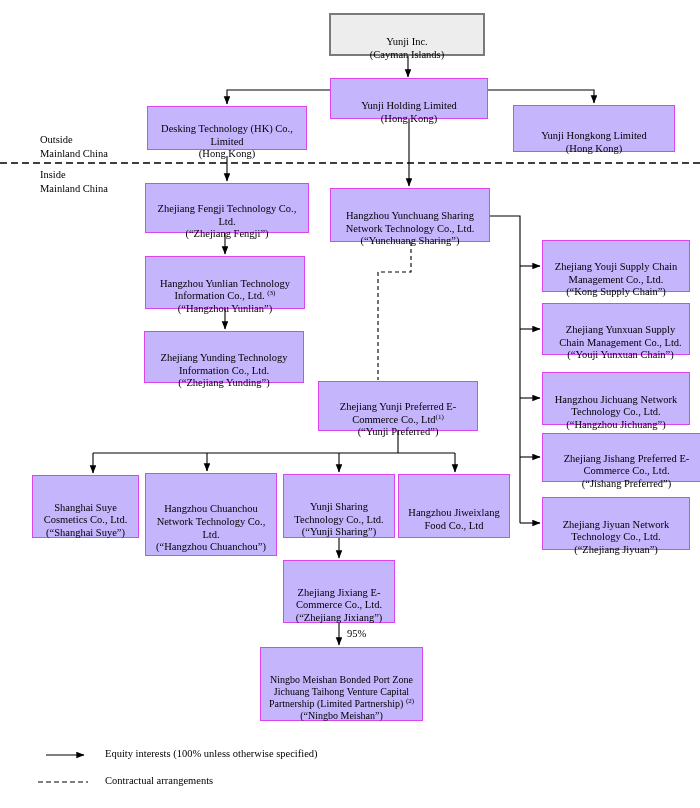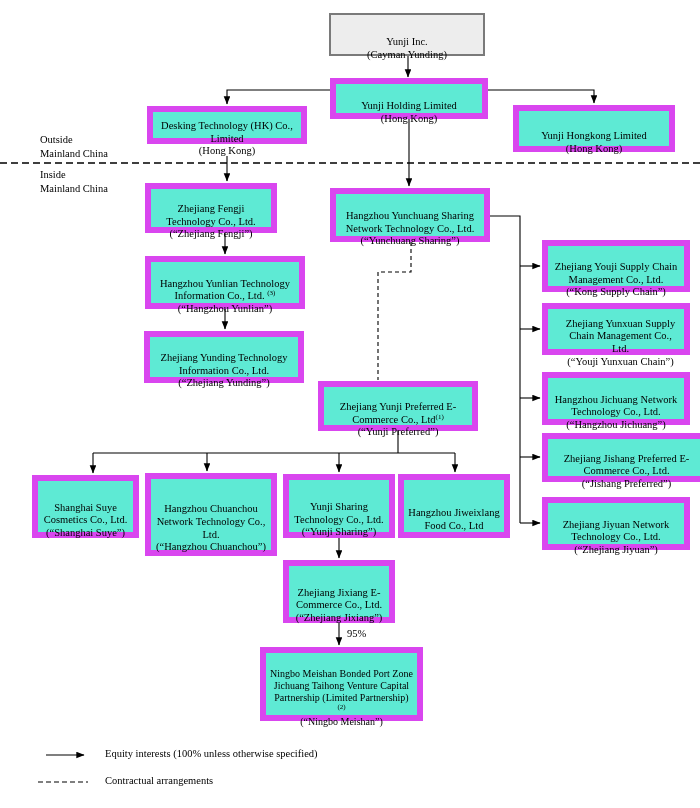--- a/index.html
+++ b/index.html
@@ -2,40 +2,40 @@
 <html><head>
 <meta charset="utf-8">
 <style>
   html,body{margin:0;padding:0;background:#ffffff;}
   .canvas{
     position:relative;width:700px;height:808px;background:#ffffff;
     font-family:"Liberation Serif", serif;color:#000;overflow:hidden;
   }
   svg.wires{position:absolute;left:0;top:0;width:700px;height:808px;z-index:1;}
   .box{
-    position:absolute;box-sizing:border-box;z-index:2;background:#5eead4;
-    border:6px solid #d946ef;display:flex;flex-direction:column;justify-content:center;
+    position:absolute;box-sizing:border-box;z-index:2;background:#c4b5fd;
+    border:1px solid #d946ef;display:flex;flex-direction:column;justify-content:center;
     text-align:center;font-size:10.5px;line-height:1.2;padding:1px 3px;
   }
   .box .nm{display:inline;margin-top:28px;}
   .box .sub{display:block;}
   .box sup{font-size:7px;line-height:0;}
   .box.parent{background:#ededed;border:2px solid #7a7a7a;}
   .region-label{
     position:absolute;z-index:2;font-size:10.5px;line-height:1.35;white-space:pre-line;
   }
   .pct-label{position:absolute;z-index:2;font-size:10.5px;}
   .legend-text{position:absolute;z-index:2;font-size:10.5px;}
 
   
   #b-yunji-inc{left:329px;top:13px;width:156px;height:43px;}
   #b-yunji-holding{left:330px;top:78px;width:158px;height:41px;}
-  #b-desking{left:147px;top:106px;width:160px;height:38px;}
+  #b-desking{left:147px;top:106px;width:160px;height:44px;}
   #b-yunji-hongkong{left:513px;top:105px;width:162px;height:47px;}
-  #b-fengji{left:145px;top:183px;width:132px;height:50px;}
+  #b-fengji{left:145px;top:183px;width:164px;height:50px;}
   #b-yunlian{left:145px;top:256px;width:160px;height:53px;}
   #b-yunding{left:144px;top:331px;width:160px;height:52px;}
   #b-yunchuang{left:330px;top:188px;width:160px;height:54px;}
   #b-youji-supply{left:542px;top:240px;width:148px;height:52px;}
   #b-yunxuan{left:542px;top:303px;width:148px;height:52px;padding-left:12px;}
   #b-jichuang{left:542px;top:372px;width:148px;height:53px;}
   #b-jishang{left:542px;top:433px;width:169px;height:49px;}
   #b-jiyuan{left:542px;top:497px;width:148px;height:53px;}
   #b-yunji-preferred{left:318px;top:381px;width:160px;height:50px;}
   #b-shanghai-suye{left:32px;top:475px;width:107px;height:63px;}
@@ -87,21 +87,21 @@
       <path d="M46,755 L84,755" marker-end="url(#arrow)"></path>
 
       <path d="M411,242 L411,272 L378,272 L378,380" stroke-dasharray="4,3"></path>
       <path d="M38,782 L88,782" stroke-dasharray="5,3"></path>
       <path d="M0,163 L700,163" stroke-dasharray="7,4" stroke-width="1.4"></path>
     </g>
   </svg>
 
   <div class="box parent" id="b-yunji-inc">
     <span class="nm"><span>Yunji Inc.</span><sup></sup></span>
-    <span class="sub">(Cayman Yunding)</span>
+    <span class="sub">(Cayman Islands)</span>
   </div>
 
   <div class="box" id="b-yunji-holding">
     <span class="nm"><span>Yunji Holding Limited</span><sup></sup></span>
     <span class="sub">(Hong Kong)</span>
   </div>
 
   <div class="box" id="b-desking">
     <span class="nm"><span>Desking Technology (HK) Co., Limited</span><sup></sup></span>
     <span class="sub">(Hong Kong)</span>

